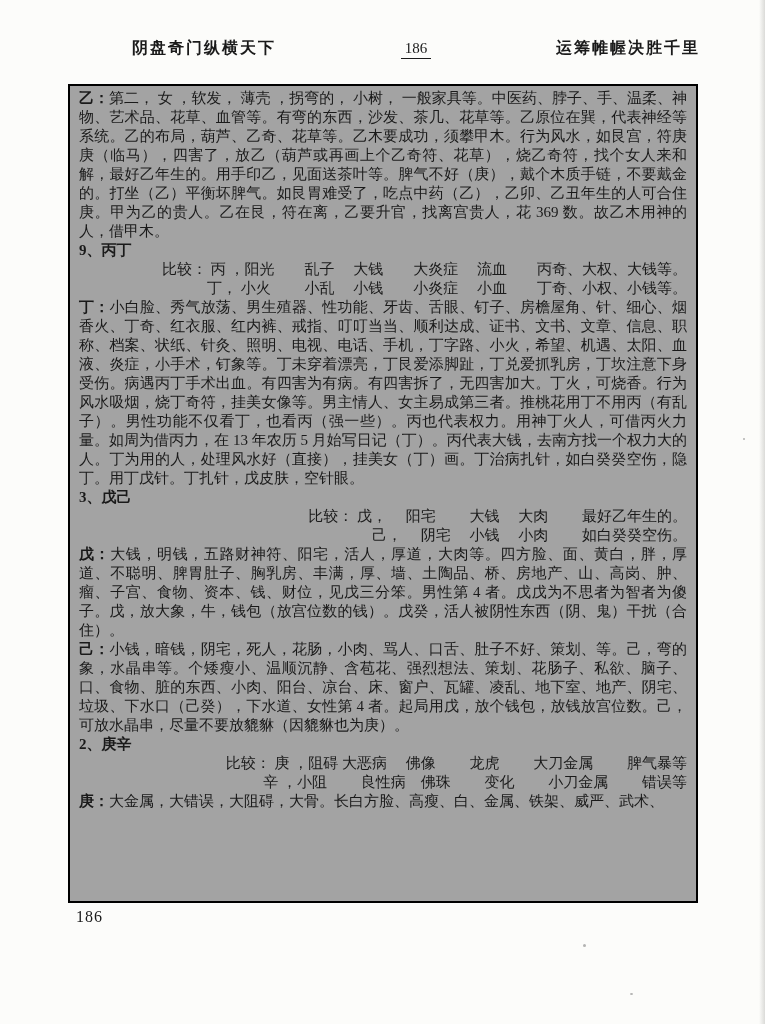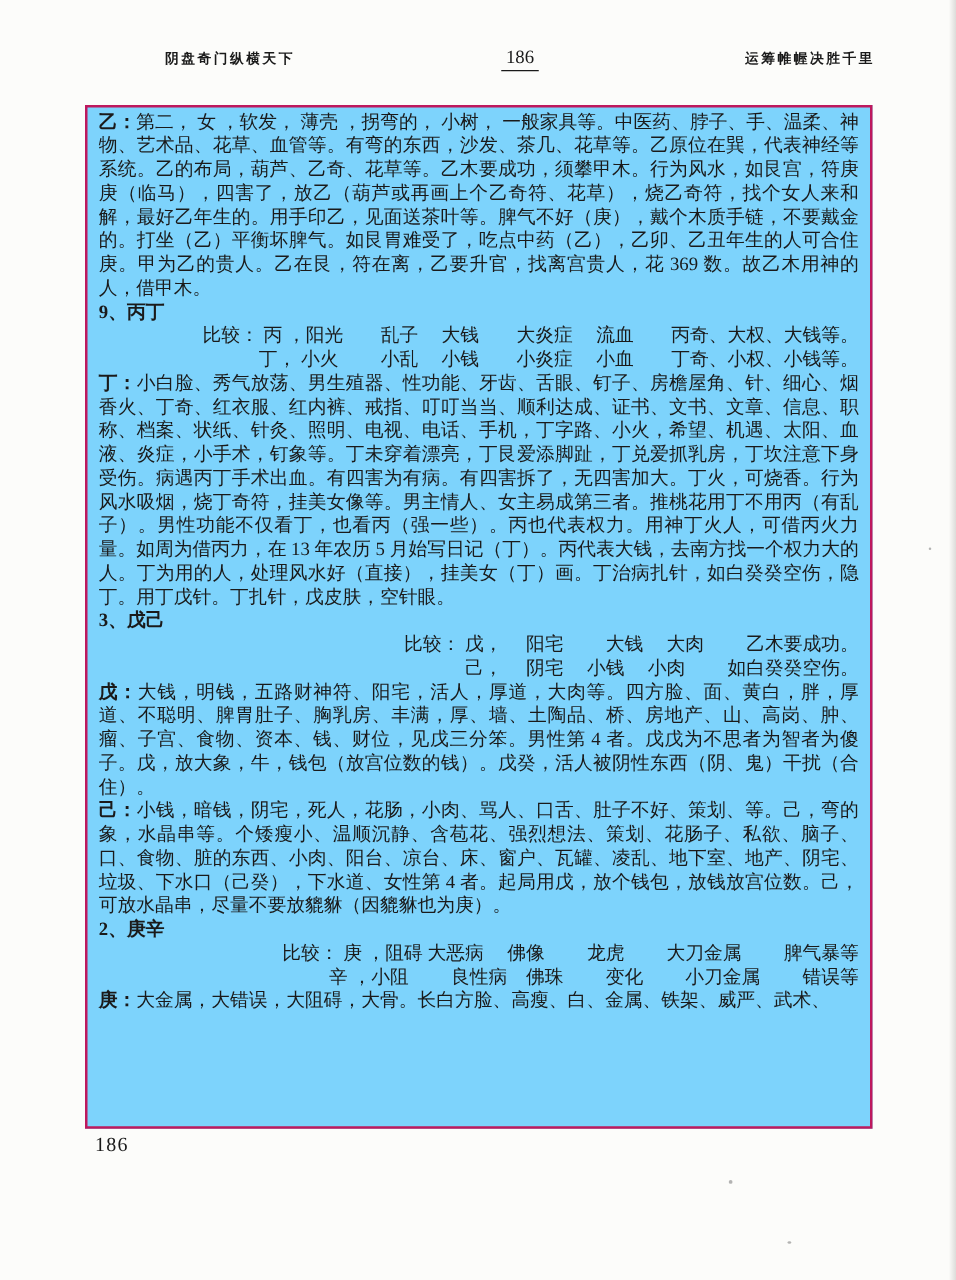--- a/index.html
+++ b/index.html
@@ -10,32 +10,32 @@
     overflow:hidden;
   }
   
   .runhead{
     position:absolute;top:38px;left:68px;width:632px;
     display:flex;justify-content:space-between;align-items:baseline;
     padding:0;box-sizing:border-box;
   }
   .runhead .side{
     font-family:"Liberation Sans","DejaVu Sans",sans-serif;
-    font-weight:bold;font-size:11px;letter-spacing:2px;
+    font-weight:bold;font-size:16px;letter-spacing:2px;
   }
   .runhead .side.left{margin-left:64px;}
   .runhead .side.right{}
   .pgnum{
     font-size:15px;border-bottom:1.5px solid #1a1a1a;padding:0 4px 1px;
     font-family:"Liberation Serif","DejaVu Serif",serif;
   }
   
   .frame{
     position:absolute;left:68px;top:84px;width:630px;height:819px;
-    border:2px solid #be185d;box-sizing:border-box;background:#7dd3fc;
+    border:2px solid #000000;box-sizing:border-box;background:#a3a3a3;
     overflow:hidden;
   }
   .frame::before,.frame::after{
     content:"";position:absolute;left:-7px;right:-7px;height:2px;background:#2a2a2a;
   }
   .frame::before{top:-6px;}
   .frame::after{bottom:-7px;}
   .frame-text{
     padding:3px 9px 0 9px;
     font-size:15px;line-height:19px;
@@ -75,21 +75,21 @@
 
     <p class="hd">9、丙丁</p>
 
     <div class="cmp"><span>比较：</span><span> 丙 ，阳光　　乱子　 大钱　　大炎症　 流血　　丙奇、大权、大钱等。</span><br><span>　　　 丁， 小火　　 小乱　 小钱　　小炎症　 小血　　丁奇、小权、小钱等。</span></div>
 
 
     <p class="entry"><b class="lbl">丁：</b><span>小白脸、秀气放荡、男生殖器、性功能、牙齿、舌眼、钉子、房檐屋角、针、细心、烟香火、丁奇、红衣服、红内裤、戒指、叮叮当当、顺利达成、证书、文书、文章、信息、职称、档案、状纸、针灸、照明、电视、电话、手机，丁字路、小火，希望、机遇、太阳、血液、炎症，小手术，钉象等。丁未穿着漂亮，丁艮爱添脚趾，丁兑爱抓乳房，丁坎注意下身受伤。病遇丙丁手术出血。有四害为有病。有四害拆了，无四害加大。丁火，可烧香。行为风水吸烟，烧丁奇符，挂美女像等。男主情人、女主易成第三者。推桃花用丁不用丙（有乱子）。男性功能不仅看丁，也看丙（强一些）。丙也代表权力。用神丁火人，可借丙火力量。如周为借丙力，在 13 年农历 5 月始写日记（丁）。丙代表大钱，去南方找一个权力大的人。丁为用的人，处理风水好（直接），挂美女（丁）画。丁治病扎针，如白癸癸空伤，隐丁。用丁戊针。丁扎针，戊皮肤，空针眼。</span></p>
 
     <p class="hd">3、戊己</p>
 
-    <div class="cmp"><span>比较：</span><span> 戊，　 阳宅　　 大钱　 大肉　　 乙木要成功。</span><br><span>　　　 己，　 阴宅　 小钱　 小肉　　 如白癸癸空伤。</span></div>
+    <div class="cmp"><span>比较：</span><span> 戊，　 阳宅　　 大钱　 大肉　　 最好乙年生的。</span><br><span>　　　 己，　 阴宅　 小钱　 小肉　　 如白癸癸空伤。</span></div>
 
     <p class="entry"><b class="lbl">戊：</b><span>大钱，明钱，五路财神符、阳宅，活人，厚道，大肉等。四方脸、面、黄白，胖，厚道、不聪明、脾胃肚子、胸乳房、丰满，厚、墙、土陶品、桥、房地产、山、高岗、肿、瘤、子宫、食物、资本、钱、财位，见戊三分笨。男性第 4 者。戊戊为不思者为智者为傻子。戊，放大象，牛，钱包（放宫位数的钱）。戊癸，活人被阴性东西（阴、鬼）干扰（合住）。</span></p>
 
     <p class="entry"><b class="lbl">己：</b><span>小钱，暗钱，阴宅，死人，花肠，小肉、骂人、口舌、肚子不好、策划、等。己，弯的象，水晶串等。个矮瘦小、温顺沉静、含苞花、强烈想法、策划、花肠子、私欲、脑子、口、食物、脏的东西、小肉、阳台、凉台、床、窗户、瓦罐、凌乱、地下室、地产、阴宅、垃圾、下水口（己癸），下水道、女性第 4 者。起局用戊，放个钱包，放钱放宫位数。己，可放水晶串，尽量不要放貔貅（因貔貅也为庚）。</span></p>
 
     <p class="hd">2、庚辛</p>
 
     <div class="cmp"><span>比较：</span><span> 庚 ，阻碍 大恶病　 佛像　　 龙虎　　 大刀金属　　 脾气暴等</span><br><span>　　　 辛 ，小阻　　 良性病　佛珠　　 变化　　 小刀金属　　 错误等</span></div>
 
     <p class="entry"><b class="lbl">庚：</b><span>大金属，大错误，大阻碍，大骨。长白方脸、高瘦、白、金属、铁架、威严、武术、</span></p>

